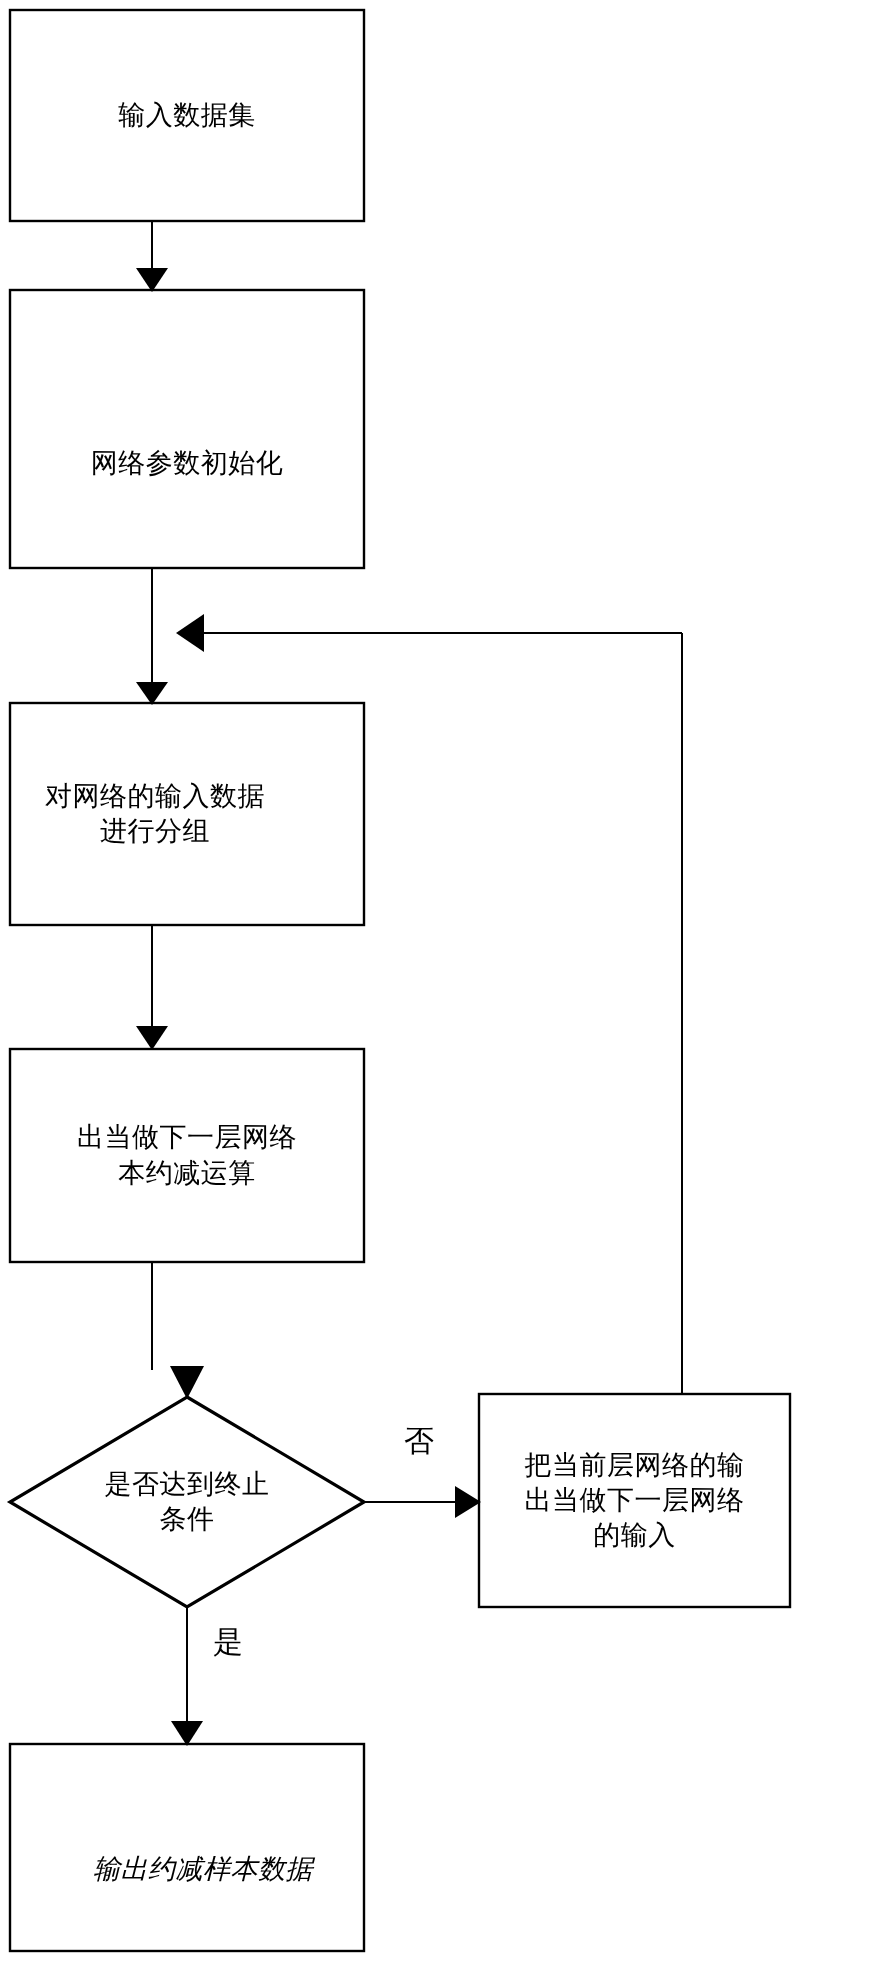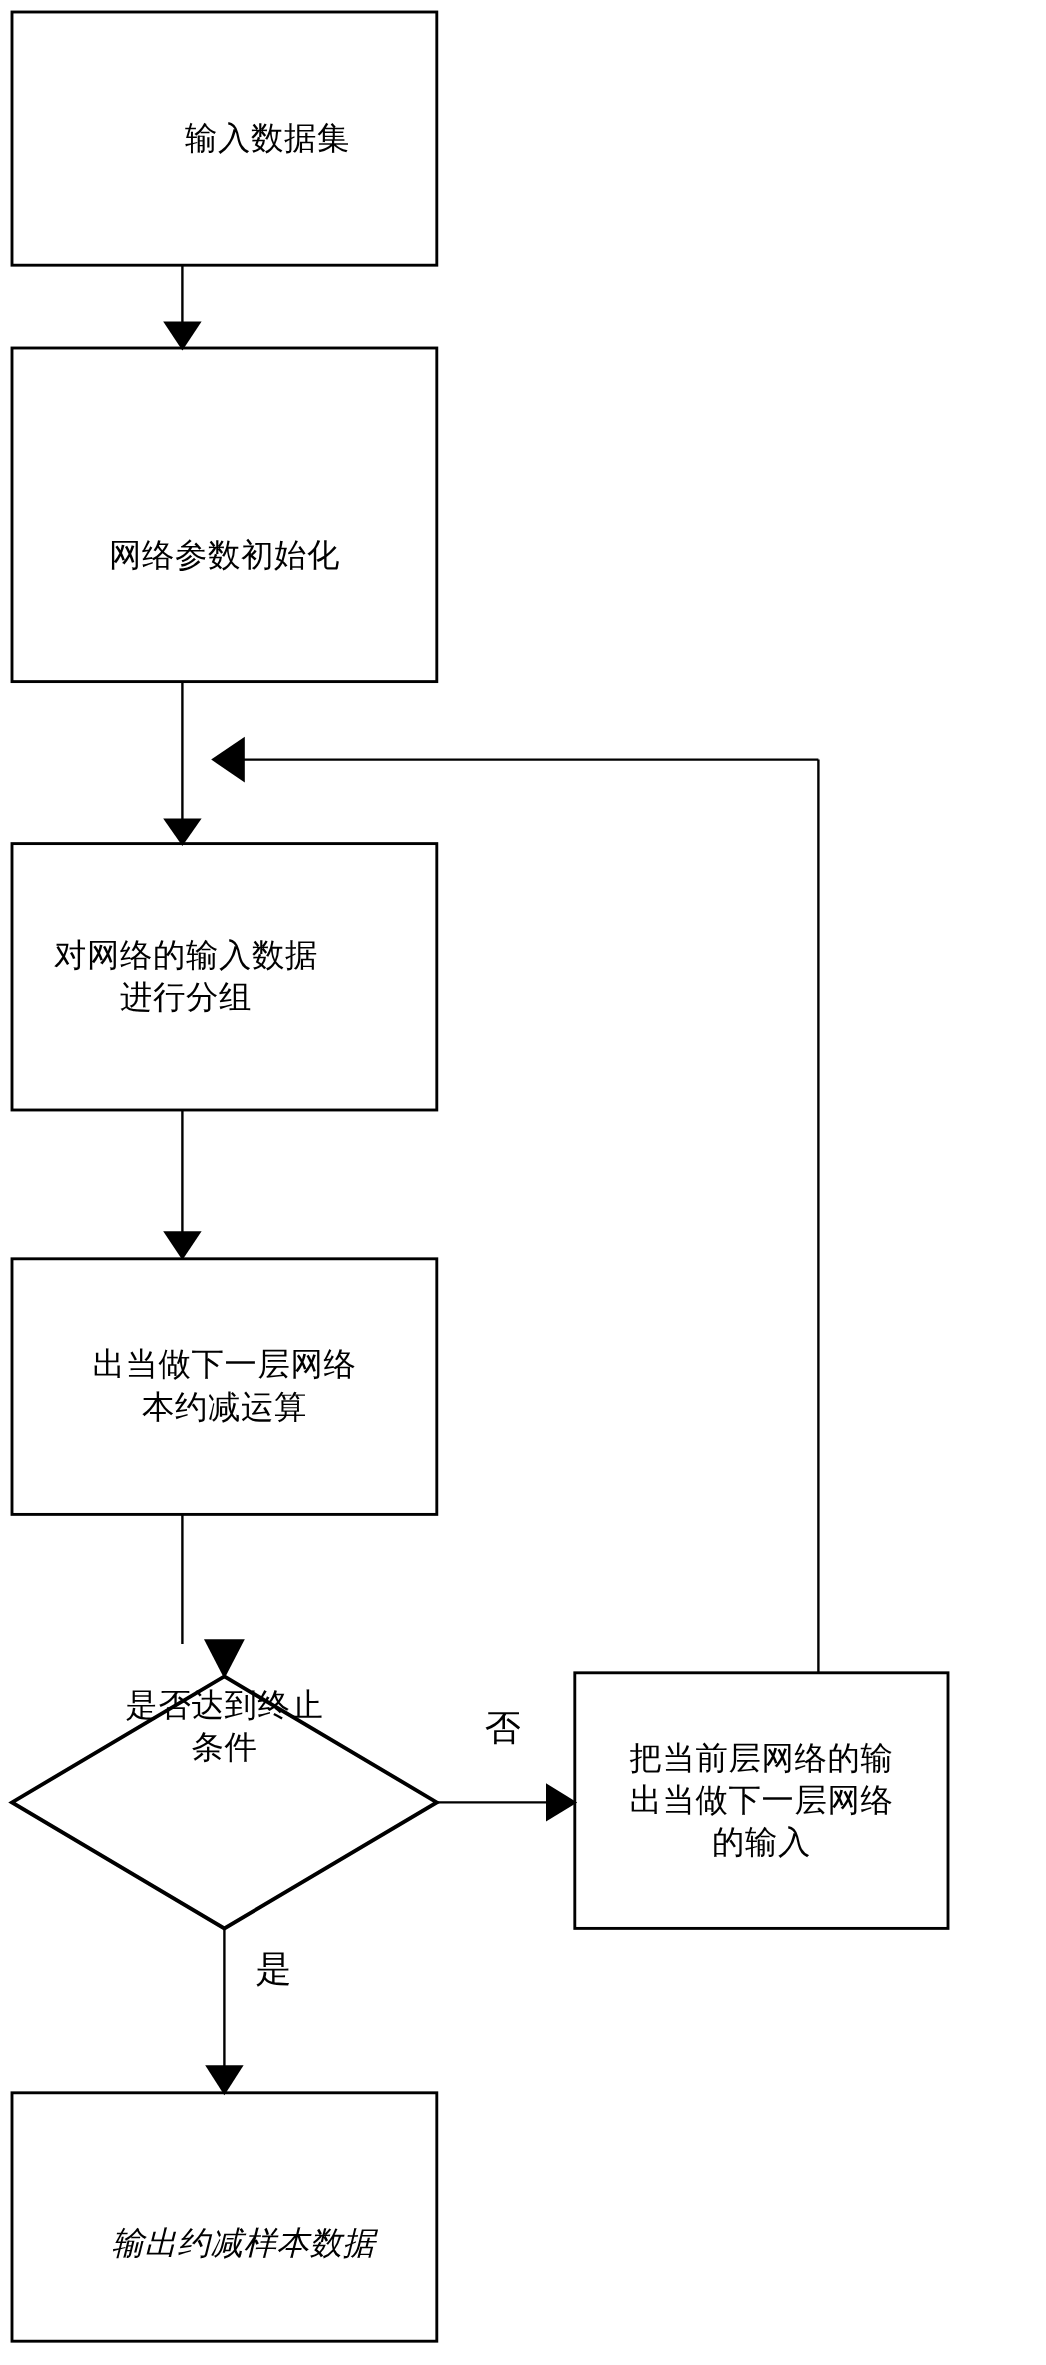--- a/index.html
+++ b/index.html
@@ -86,31 +86,31 @@
     <line x1="152" y1="1262" x2="152" y2="1370" stroke="#000000" stroke-width="2"></line>
     <polygon points="170,1366 204,1366 187,1399" fill="#000000"></polygon>
 
     <line x1="364" y1="1502" x2="460" y2="1502" stroke="#000000" stroke-width="2"></line>
     <polygon points="455,1486 455,1518 481,1502" fill="#000000"></polygon>
 
     <line x1="187" y1="1607" x2="187" y2="1725" stroke="#000000" stroke-width="2"></line>
     <polygon points="171,1721 203,1721 187,1746" fill="#000000"></polygon>
   </svg>
 
-  <div class="node-label" style="left:10px; top:10px; width:354px; height:211px;padding-left:36px;">输入数据集</div>
+  <div class="node-label" style="left:10px; top:10px; width:354px; height:211px;">输入数据集</div>
 
   <div class="node-label" style="left:10px; top:290px; width:354px; height:348px;border-radius:28px;">网络参数初始化</div>
 
   <div class="node-label" style="left:10px; top:703px; width:290px; height:222px;">对网络的输入数据
 进行分组</div>
 
   <div class="node-label" style="left:10px; top:1049px; width:354px; height:213px;">出当做下一层网络
 本约减运算</div>
 
-  <div class="node-label" style="left:10px; top:1334px; width:354px; height:210px;text-align:center;">是否达到终止
+  <div class="node-label" style="left:10px; top:1397px; width:354px; height:210px;text-align:center;">是否达到终止
 条件</div>
 
   <div class="node-label" style="left:479px; top:1394px; width:311px; height:213px;">把当前层网络的输
 出当做下一层网络
 的输入</div>
 
   <div class="node-label" style="left:26px; top:1744px; width:354px; height:251px;font-style:italic;">输出约减样本数据</div>
 
   <div class="edge-label" style="left:404px; top:1426px;">否</div>
 

